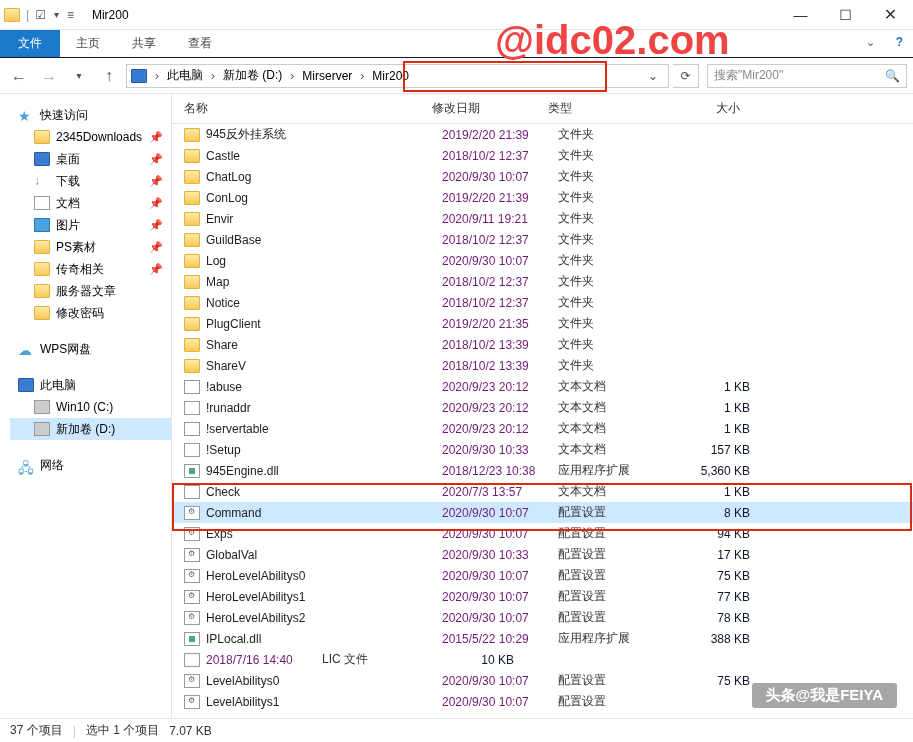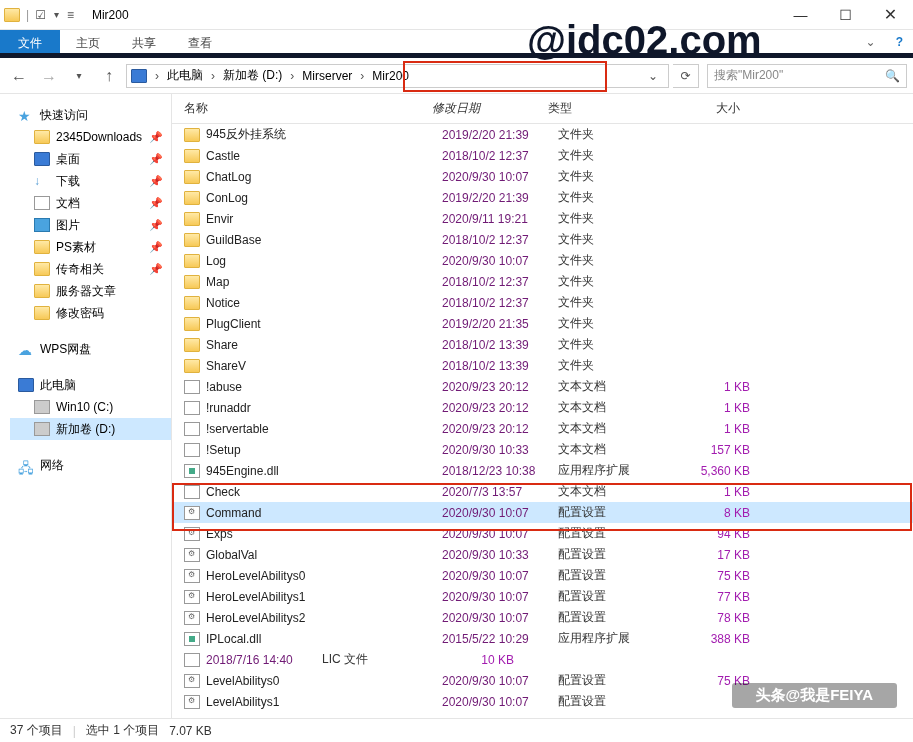--- a/index.html
+++ b/index.html
@@ -6,21 +6,21 @@
 body { width: 913px; height: 742px; background: #fff; font-size: 12px; color: #000; overflow: hidden; position: relative; }
 
 .titlebar { height: 30px; display: flex; align-items: center; background: #fff; border-bottom: 1px solid #e5e5e5; }
 .titlebar .qat { display: flex; align-items: center; padding: 0 4px; gap: 2px; }
 .titlebar .qat .folder-ico { width: 16px; height: 14px; background: linear-gradient(#ffe9a6,#f7c957); border:1px solid #e0b23e; border-radius:1px; }
 .titlebar .title-text { padding-left: 8px; font-size: 12px; }
 .titlebar .win-btns { margin-left: auto; display: flex; }
 .titlebar .win-btn { width: 45px; height: 28px; display:flex; align-items:center; justify-content:center; font-size:14px; color:#333; }
 .titlebar .win-btn.close { font-size:16px; }
 
-.ribbon-tabs { height: 28px; display:flex; align-items:stretch; background:#fff; border-bottom:5px solid #0f172a; }
+.ribbon-tabs { height: 28px; display:flex; align-items:stretch; background:#fff; border-bottom:1px solid #0f172a; }
 .ribbon-tabs .tab { padding: 5px 16px; font-size:12px; color:#444; }
 .ribbon-tabs .tab.file { background:#1979ca; color:#fff; padding:5px 18px; }
 .ribbon-tabs .expand { margin-left:auto; padding:5px 10px; color:#666; }
 .ribbon-tabs .help { padding:5px 10px; color:#1979ca; font-weight:bold; }
 
 .navbar { height: 36px; display:flex; align-items:center; background:#fff; border-bottom:1px solid #e5e5e5; padding:0 6px; gap:4px; }
 .nav-arrow { width:26px; height:26px; border-radius:3px; display:flex; align-items:center; justify-content:center; font-size:16px; color:#555; }
 .breadcrumb { flex:1; height:24px; border:1px solid #ccc; display:flex; align-items:center; padding:0 4px; background:#fff; position:relative; }
 .breadcrumb .monitor-ico { width:16px; height:14px; background:#3a7bd5; border:1px solid #2a5a9e; border-radius:1px; margin-right:2px; }
 .breadcrumb .sep { padding:0 6px; color:#555; }
@@ -44,45 +44,45 @@
 .ico-cloud { color:#4aa3df; font-size:14px; }
 .ico-pc { background:#3a7bd5; border:1px solid #2a5a9e; border-radius:1px; }
 .ico-drive { background:#ccc; border:1px solid #999; }
 .ico-net { color:#4aa3df; font-size:14px; }
 .pin { margin-left:auto; margin-right:8px; color:#888; font-size:11px; }
 .sb-item.selected { background:#cde8ff; }
 
 .filelist { flex:1; display:flex; flex-direction:column; }
 .col-headers { height:30px; display:flex; align-items:center; border-bottom:1px solid #e5e5e5; color:#333; font-size:12px; }
 .col-name { width:260px; padding-left:12px; }
-.col-date { width:116px;font-style:italic; }
+.col-date { width:116px; }
 .col-type { width:122px; }
 .col-size { width:90px; text-align:right; padding-right:20px; }
 .rows { overflow-y:auto; position:relative; }
 .row { height:21px; display:flex; align-items:center; font-size:12px; color:#222; }
 .row.selected { background:#cde8ff; }
 .row .ico { width:16px; height:14px; margin-left:12px; margin-right:6px; display:inline-block; }
 .ico-dll { background:#fff; border:1px solid #999; position:relative; }
 .ico-dll::after { content:""; position:absolute; width:6px; height:6px; background:#4a8; left:4px; top:3px; }
 .ico-txt { background:#fff; border:1px solid #999; }
 .ico-cfg { background:#fff; border:1px solid #999; position:relative; }
 .ico-cfg::after { content:"⚙"; position:absolute; font-size:8px; left:3px; top:0; color:#666; }
 .ico-lic { background:#fff; border:1px solid #999; }
 .r-name { width:236px; }
 .r-date { width:116px; color:#701a75; }
 .r-type { width:122px; color:#333; }
-.r-size { width:90px; text-align:right; padding-right:20px; color:#a21caf; }
+.r-size { width:90px; text-align:right; padding-right:20px; color:#0f172a; }
 
 .row-highlight { position:absolute; border:2px solid #d92b12; left:0px; width:740px; height:48px; top:334px; pointer-events:none; }
 
 .statusbar { height:24px; border-top:1px solid #e5e5e5; display:flex; align-items:center; padding:0 10px; font-size:12px; background:#fff; color:#333; }
 .statusbar .sep { margin:0 10px; color:#ccc; }
 
-.watermark1 { position:absolute; top:18px; left:495px; font-size:40px; font-weight:bold; color:#0f172a; z-index:100; font-family:Arial; pointer-events:none;margin-left:32px; }
-.watermark2 { position:absolute; bottom:34px; right:16px; font-size:15px; font-weight:bold; color:#fff; z-index:100; background:rgba(0,0,0,0.35); padding:3px 24px; border-radius:3px; pointer-events:none; }
+.watermark1 { position:absolute; top:18px; left:495px; font-size:40px; font-weight:bold; color:#ef4444; z-index:100; font-family:Arial; pointer-events:none; }
+.watermark2 { position:absolute; bottom:34px; right:16px; font-size:15px; font-weight:bold; color:#fff; z-index:100; background:rgba(0,0,0,0.35); padding:3px 14px; border-radius:3px; pointer-events:none; }
 </style>
 </head>
 <body>
 
 <div class="titlebar">
   <div class="qat">
     <span class="folder-ico"></span>
     <span style="color:#999;padding:0 4px">|</span>
     <span style="color:#555">☑</span>
     <span style="color:#555;font-size:10px;padding-left:6px">▾</span>

